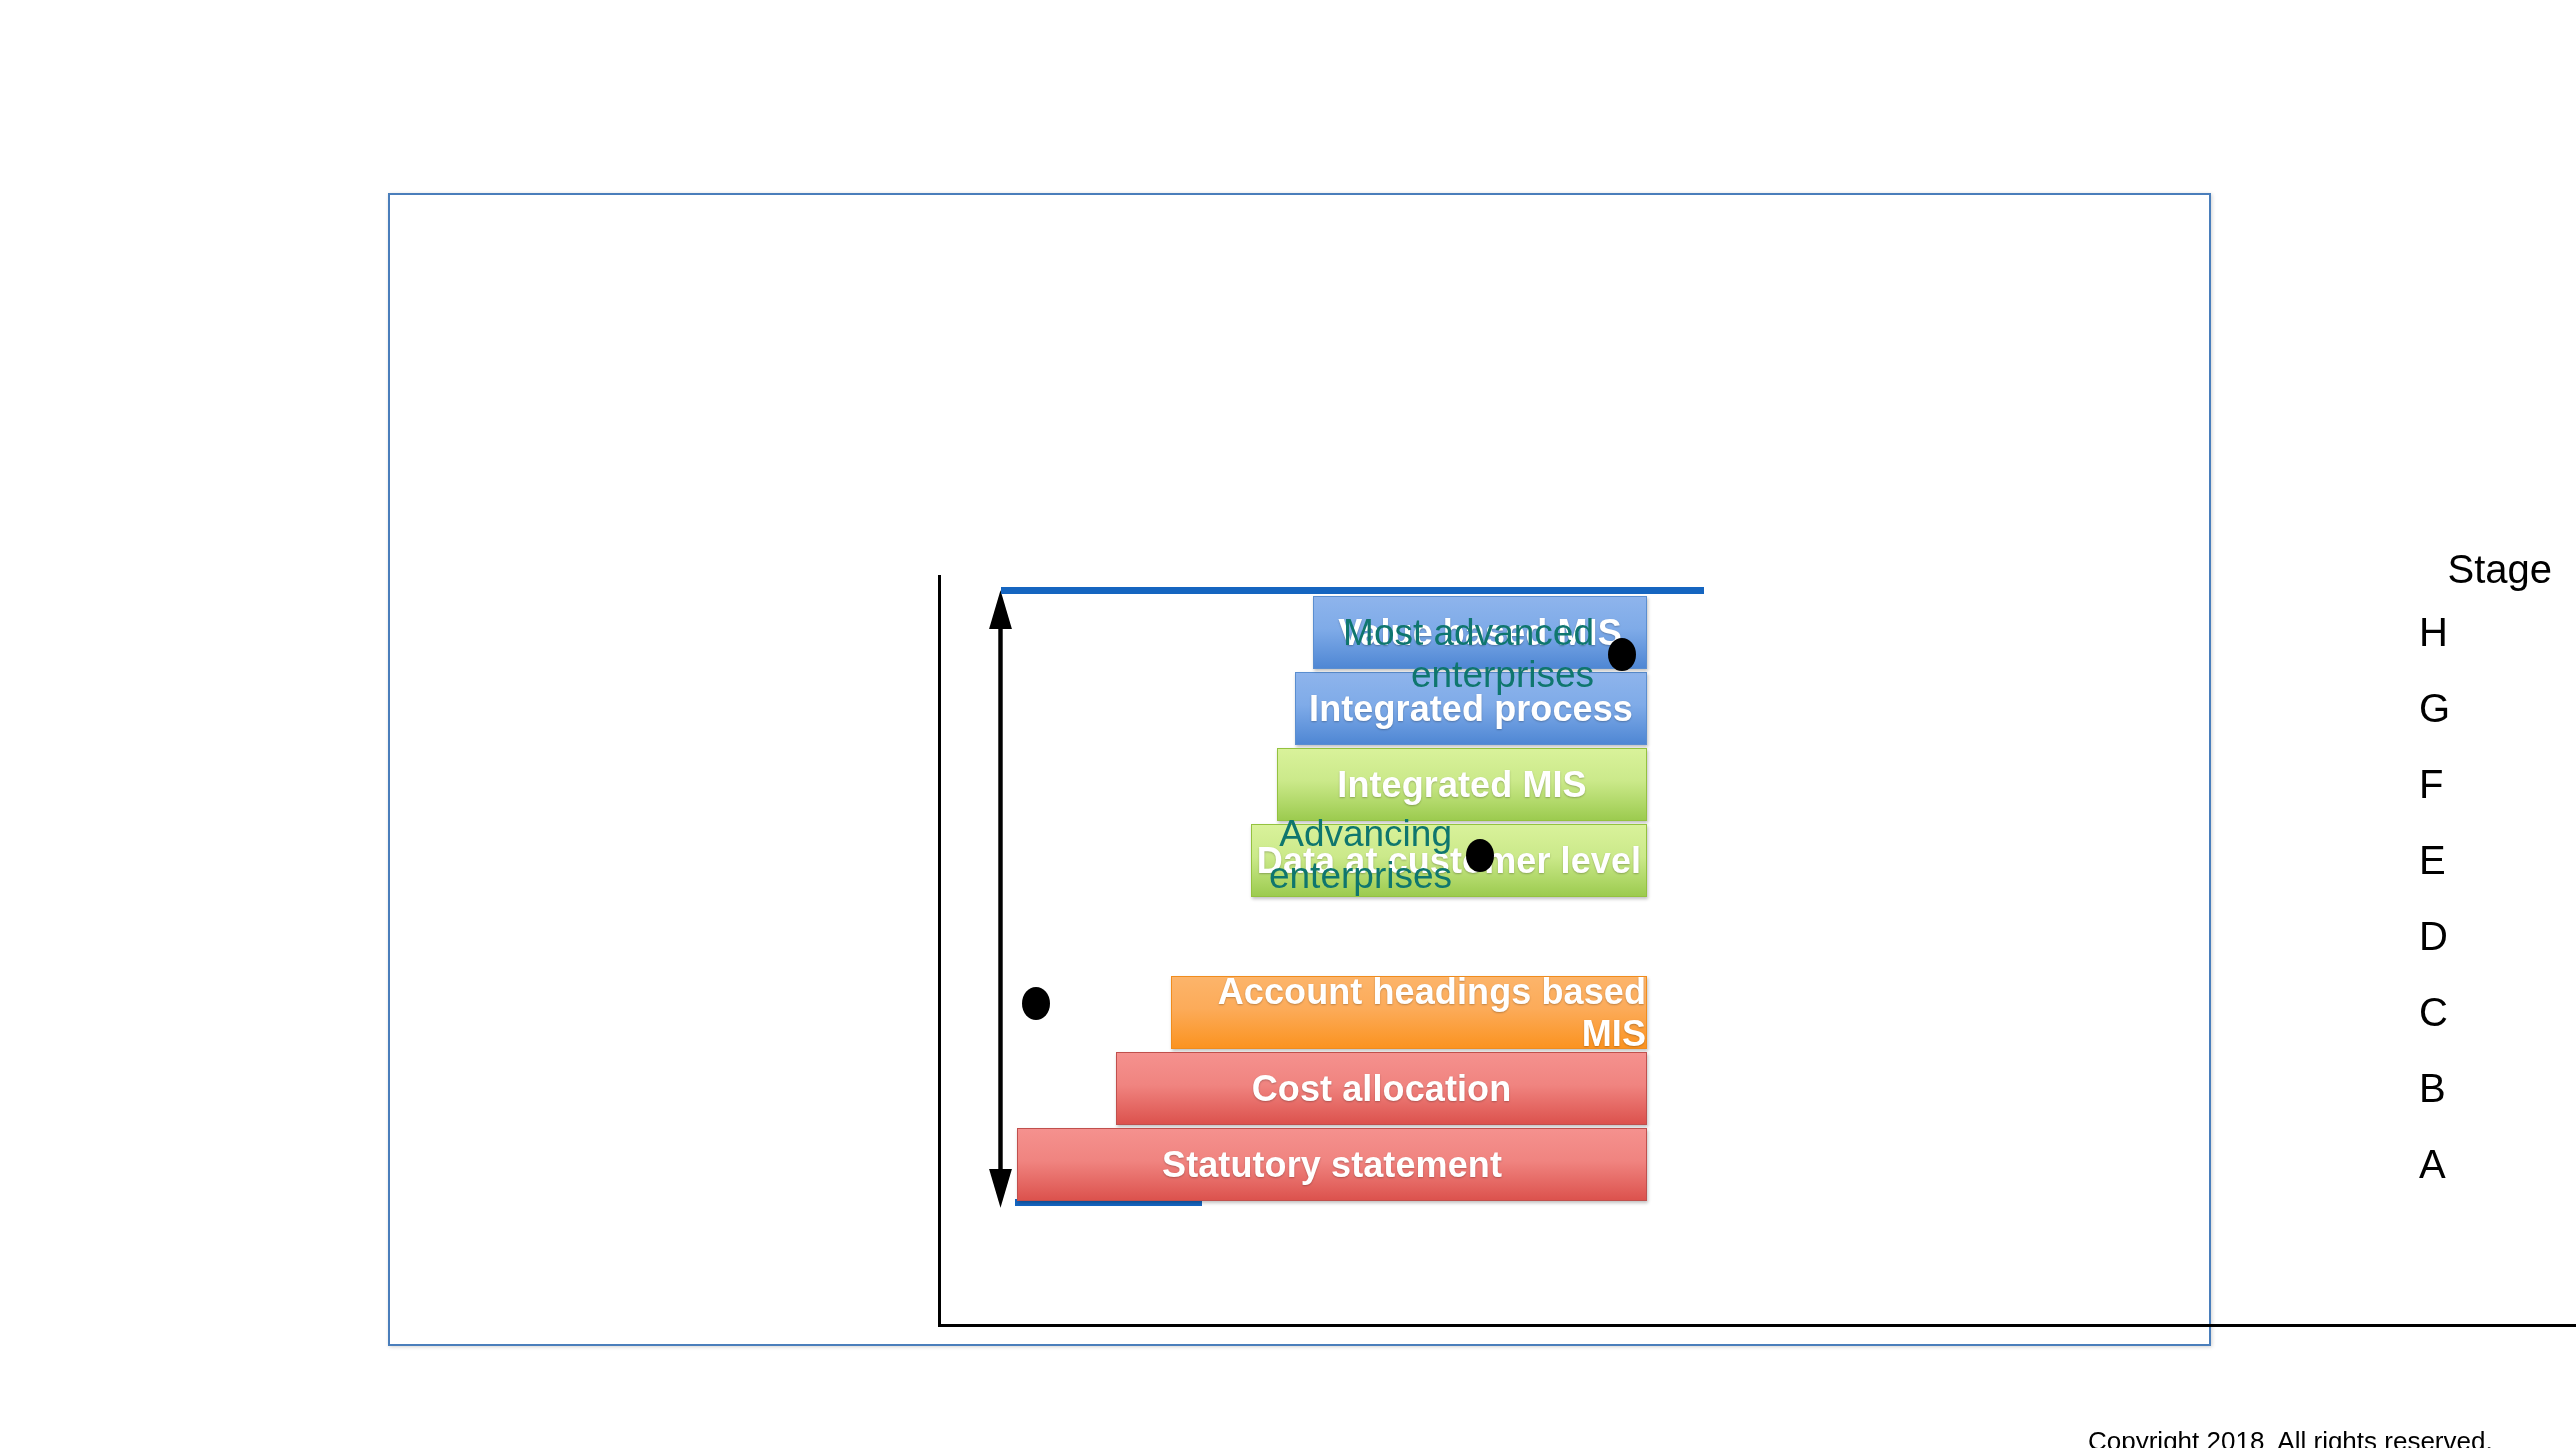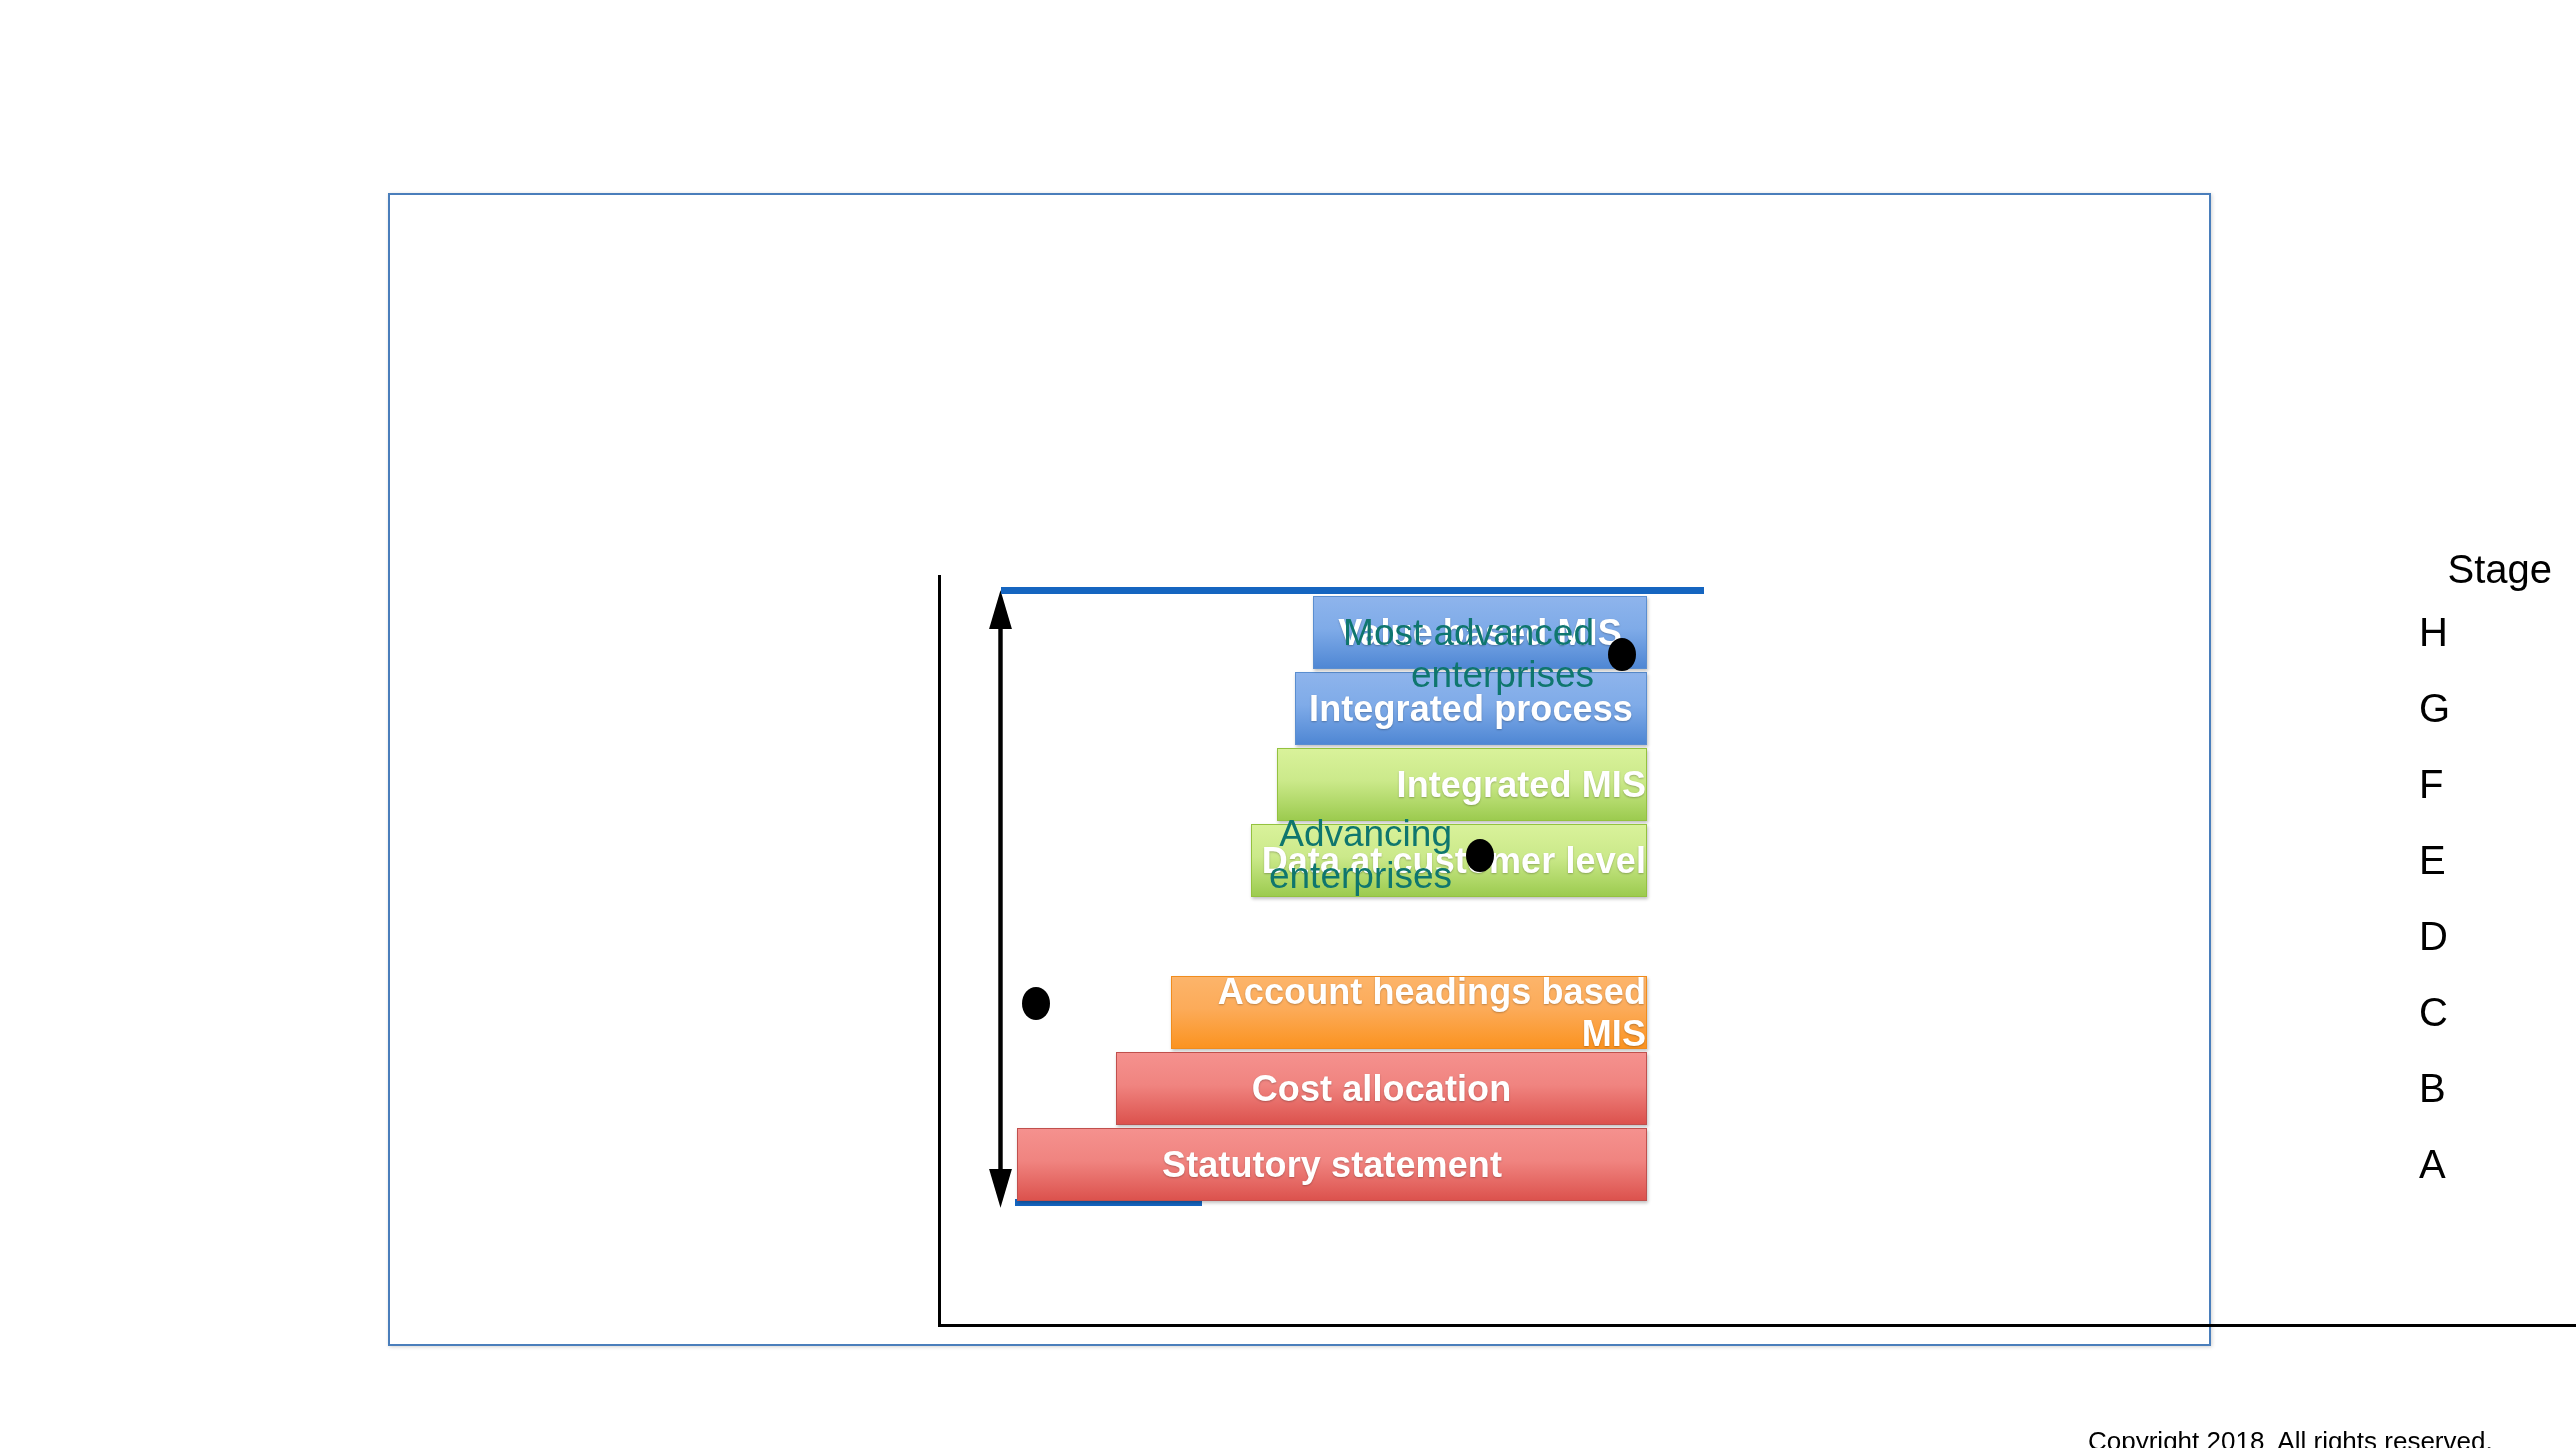--- a/index.html
+++ b/index.html
@@ -36,21 +36,20 @@
     text-shadow:0 1.3px 1.9px rgba(0,0,0,.25);
     box-shadow:1.3px 1.9px 3.2px rgba(0,0,0,.25);
   }
   .bar-blue{
     background:linear-gradient(to bottom,#8eb4ec 0%,#7fabe8 45%,#4f87d4 100%);
     border:1.3px solid #5a8ed0;
   }
   .bar-green{
     background:linear-gradient(to bottom,#d9f29a 0%,#cbe98a 45%,#9ccb4f 100%);
     border:1.3px solid #94c23f;
-    justify-content:flex-end;
   }
   .bar-orange{
     background:linear-gradient(to bottom,#fcb46a 0%,#fcab59 45%,#fb9320 100%);
     border:1.3px solid #f08c1d;
   }
   .bar-red{
     background:linear-gradient(to bottom,#f5918e 0%,#f08480 45%,#dc524d 100%);
     border:1.3px solid #c0504d;
   }
 

